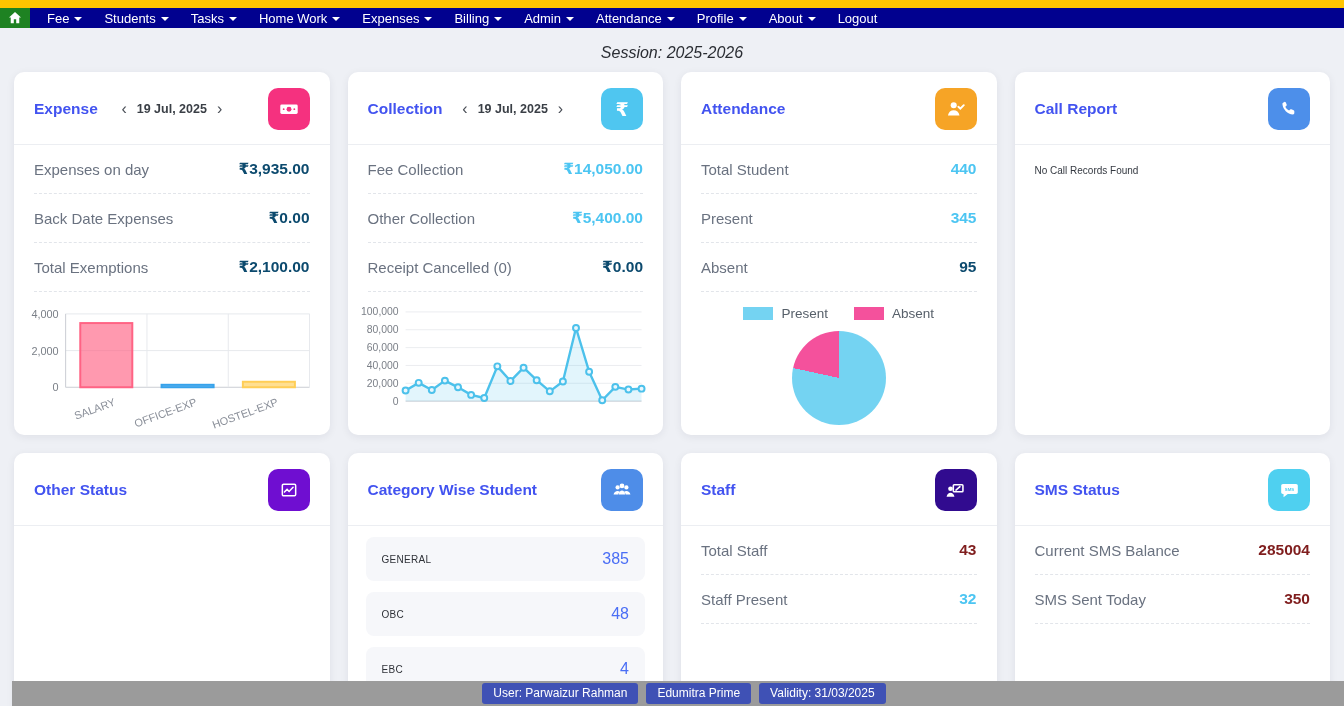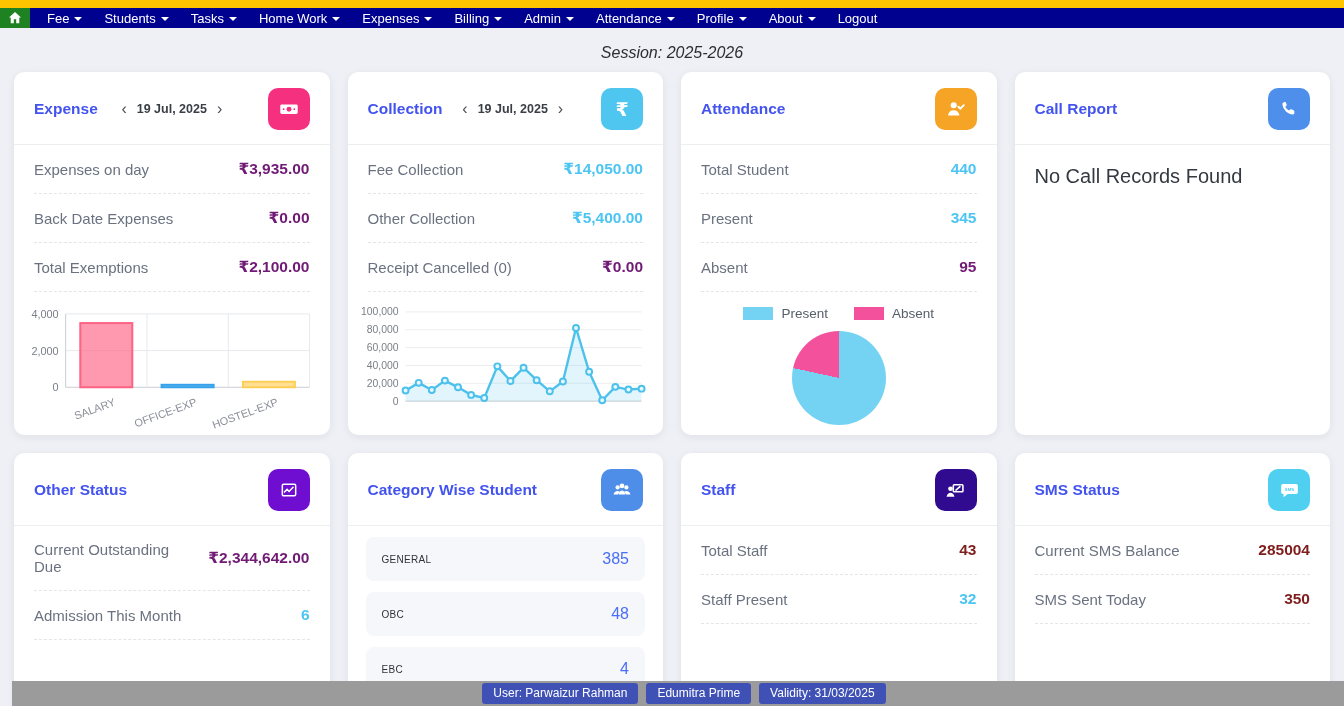--- a/index.html
+++ b/index.html
@@ -18,31 +18,31 @@
   .card-header{display:flex;align-items:center;padding:16px 20px 14px;border-bottom:1px solid #eceef2;}
   .card-title{color:#4253f0;font-weight:bold;font-size:15.5px;}
   .date-nav{display:flex;align-items:center;gap:8px;margin:0 auto;}
   .chev{font-size:16px;color:#4a4f57;cursor:pointer;line-height:1;padding:0 2px;}
   .date-text{font-size:12.5px;font-weight:bold;color:#3a3f46;}
   .icon-box{width:42px;height:42px;border-radius:10px;display:flex;align-items:center;justify-content:center;margin-left:auto;flex:0 0 auto;}
   .rupee-glyph{color:#fff;font-size:19px;font-weight:bold;}
   .stat-row{display:flex;justify-content:space-between;align-items:center;margin:0 20px;padding:15px 0;border-bottom:1px dashed #e2e5ea;gap:28px;}
   .stat-label{color:#6a7280;font-size:15px;}
   .stat-value{font-size:15.5px;font-weight:bold;}
-  .val-pink{color:#701a75;}
+  .val-pink{color:#0c4a6e;}
   .val-cyan{color:#4cc5f2;}
   .val-dark{color:#7f1d1d;}
   .chart-wrap{padding:10px 14px 0 8px;}
   .pie-wrap{display:flex;flex-direction:column;align-items:center;padding-top:14px;}
   .legend{display:flex;gap:26px;align-items:center;margin-bottom:10px;}
   .legend-item{display:flex;align-items:center;gap:8px;}
   .legend-swatch{width:30px;height:13px;}
   .legend-label{font-size:13.5px;color:#57606a;}
   .pie{width:94px;height:94px;border-radius:50%;}
-  .empty-text{padding:20px 20px;font-size:20px;color:#343941;}
+  .empty-text{padding:20px 20px;font-size:10px;color:#343941;}
   .cat-row{background:#f6f7fa;border-radius:8px;margin:11px 18px;padding:13px 16px;display:flex;justify-content:space-between;align-items:center;}
   .cat-label{color:#2f3238;font-size:10px;letter-spacing:.3px;}
   .cat-value{color:#4a6ef5;font-size:16px;}
   .footer{position:absolute;left:12px;bottom:0;width:100%;height:25px;background:#9b9b9b;display:flex;justify-content:center;align-items:center;gap:8px;z-index:5;}
   .badge{background:#3f51b5;color:#fff;font-size:12px;padding:3px 11px;border-radius:3px;line-height:1.2;}
   svg text{font-family:"Liberation Sans","DejaVu Sans",sans-serif;}
 </style>
 </head>
 <body>
 
@@ -276,30 +276,20 @@
   <div class="card r2">
     <div class="card-header">
       <span class="card-title">Other Status</span>
       <span class="icon-box" style="background:#6f0ed1;">
         <svg viewBox="0 0 24 24" width="20" height="20">
             <rect x="4" y="5" width="16" height="14" rx="1.5" stroke="#fff" stroke-width="1.8" fill="none"></rect>
             <path d="M6.5 14.5l3.2-3.2 2.4 2.4 4.8-5" stroke="#fff" stroke-width="1.8" fill="none" stroke-linecap="round"></path>
           </svg>
       </span>
     </div>
-    <div>
-        <div class="stat-row">
-          <span class="stat-label">Current Outstanding Due</span>
-          <span class="stat-value val-pink">₹2,344,642.00</span>
-        </div>
-        <div class="stat-row">
-          <span class="stat-label">Admission This Month</span>
-          <span class="stat-value val-cyan">6</span>
-        </div>
-      </div>
   </div>
 
   <div class="card r2">
     <div class="card-header">
       <span class="card-title">Category Wise Student</span>
       <span class="icon-box" style="background:#4e8de8;">
         <svg viewBox="0 0 24 24" width="22" height="22">
             <circle cx="7.2" cy="9.2" r="2.3" fill="#fff"></circle>
             <circle cx="16.8" cy="9.2" r="2.3" fill="#fff"></circle>
             <circle cx="12" cy="7.6" r="2.6" fill="#fff"></circle>

